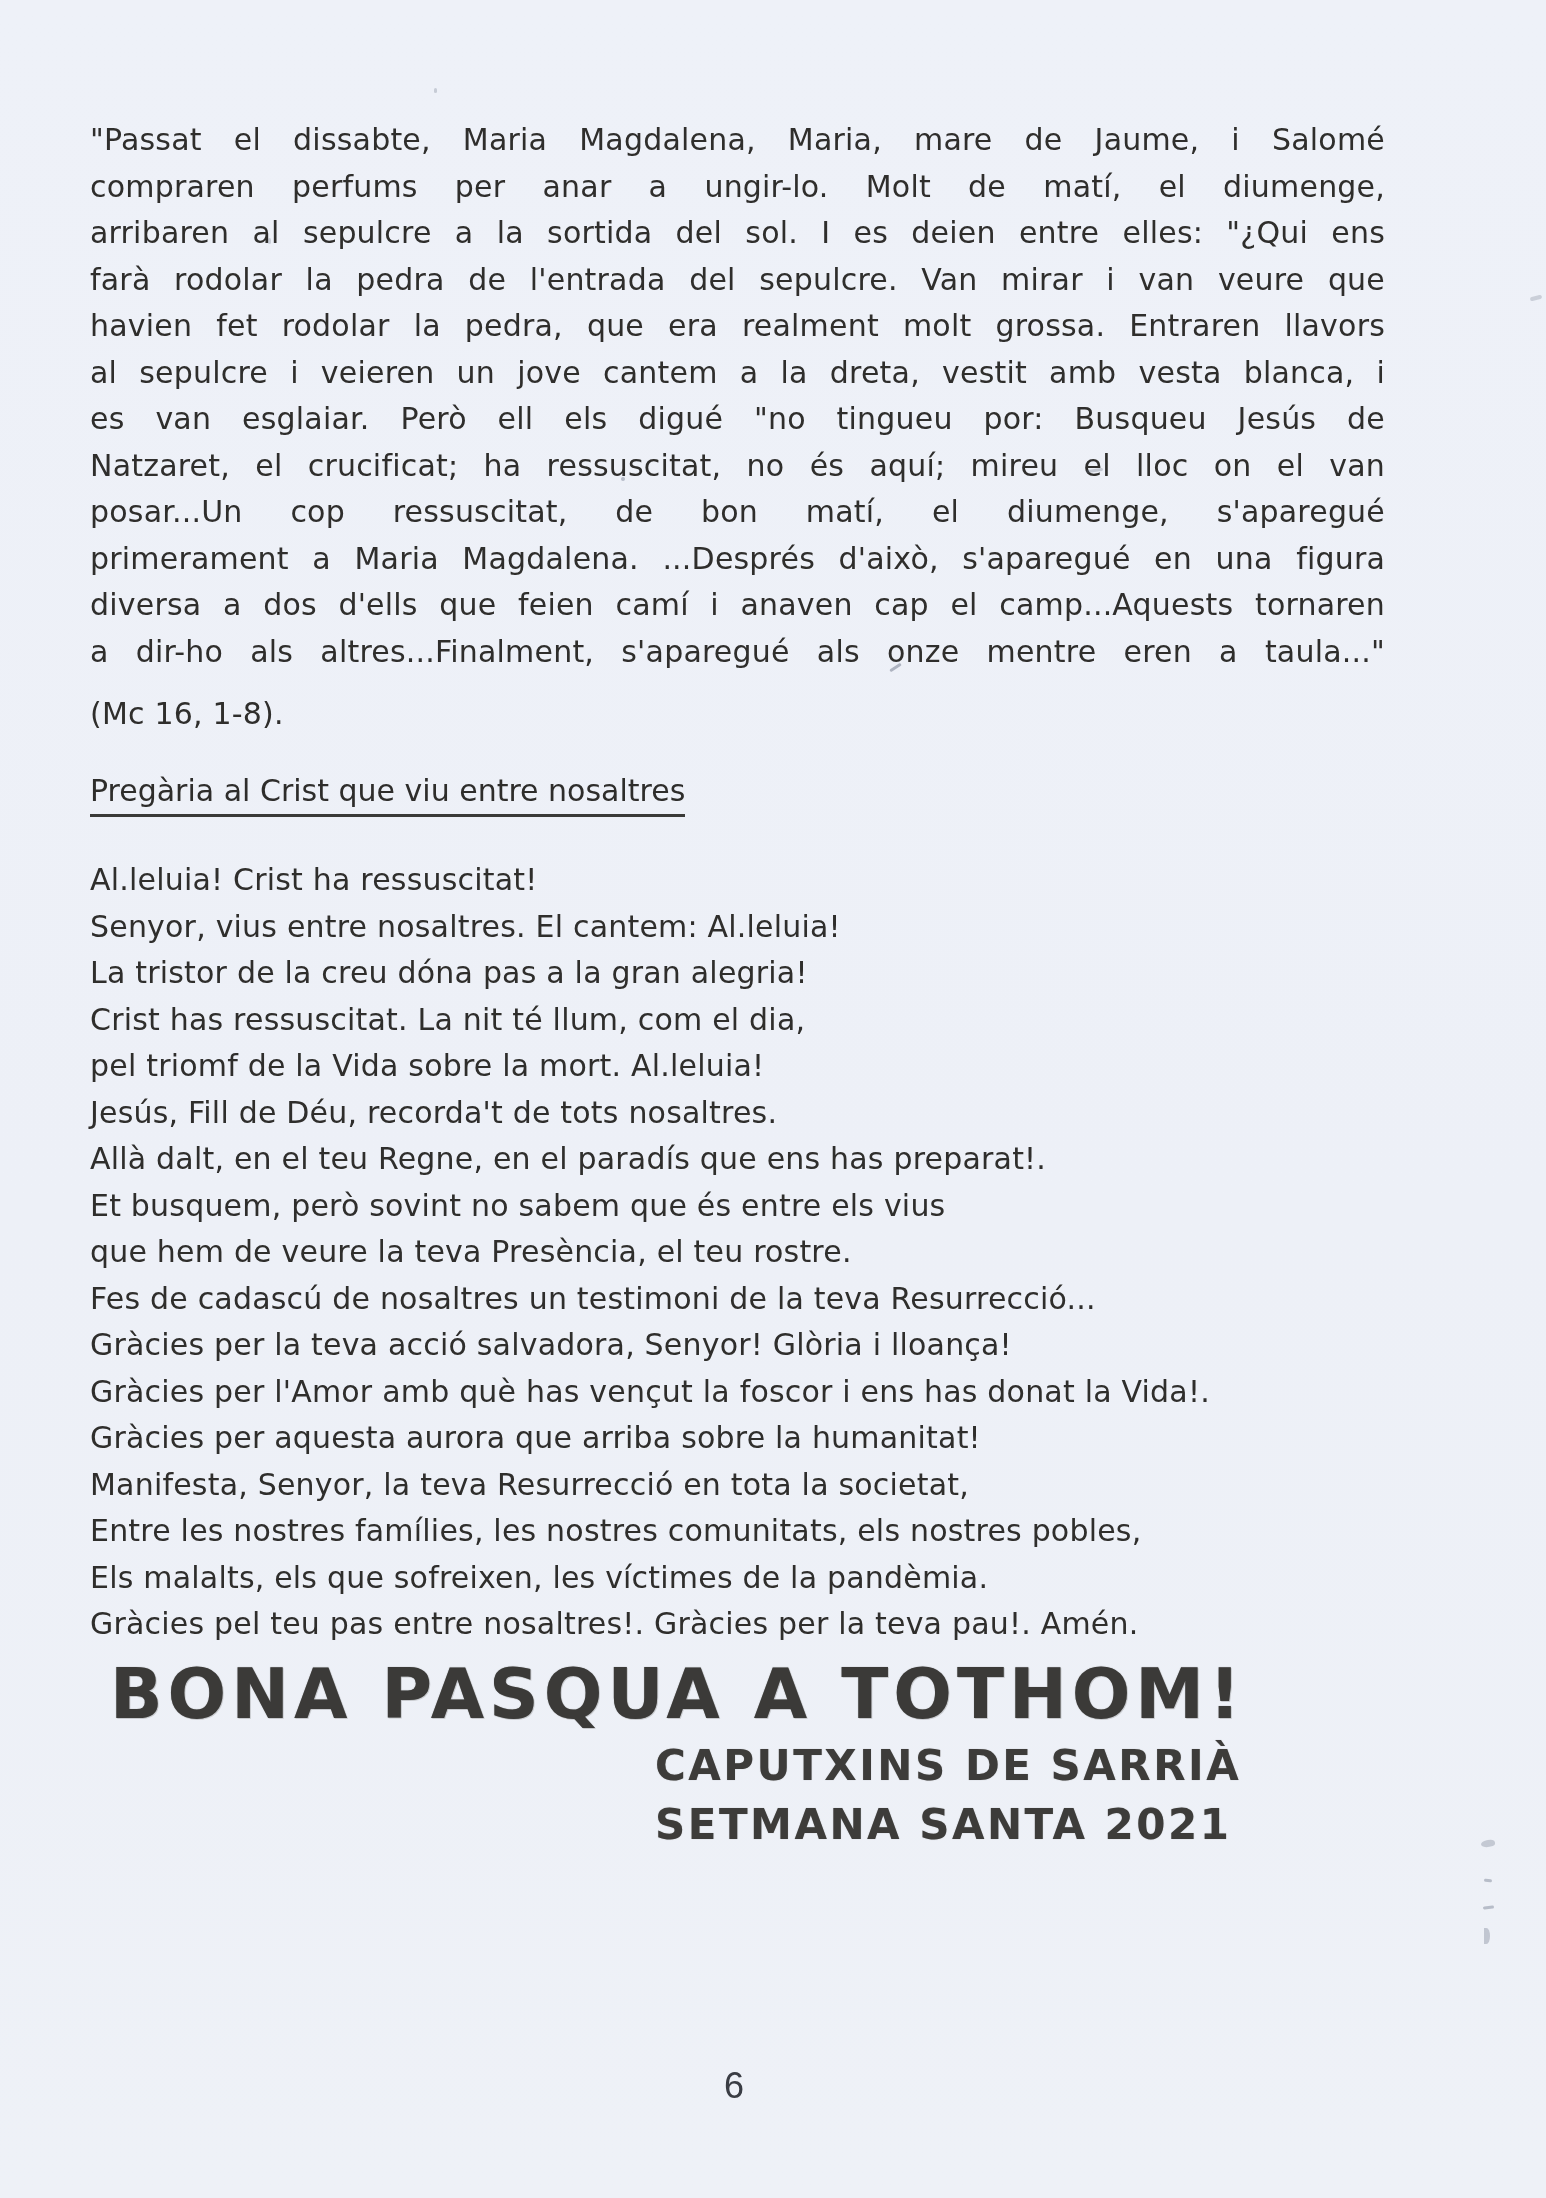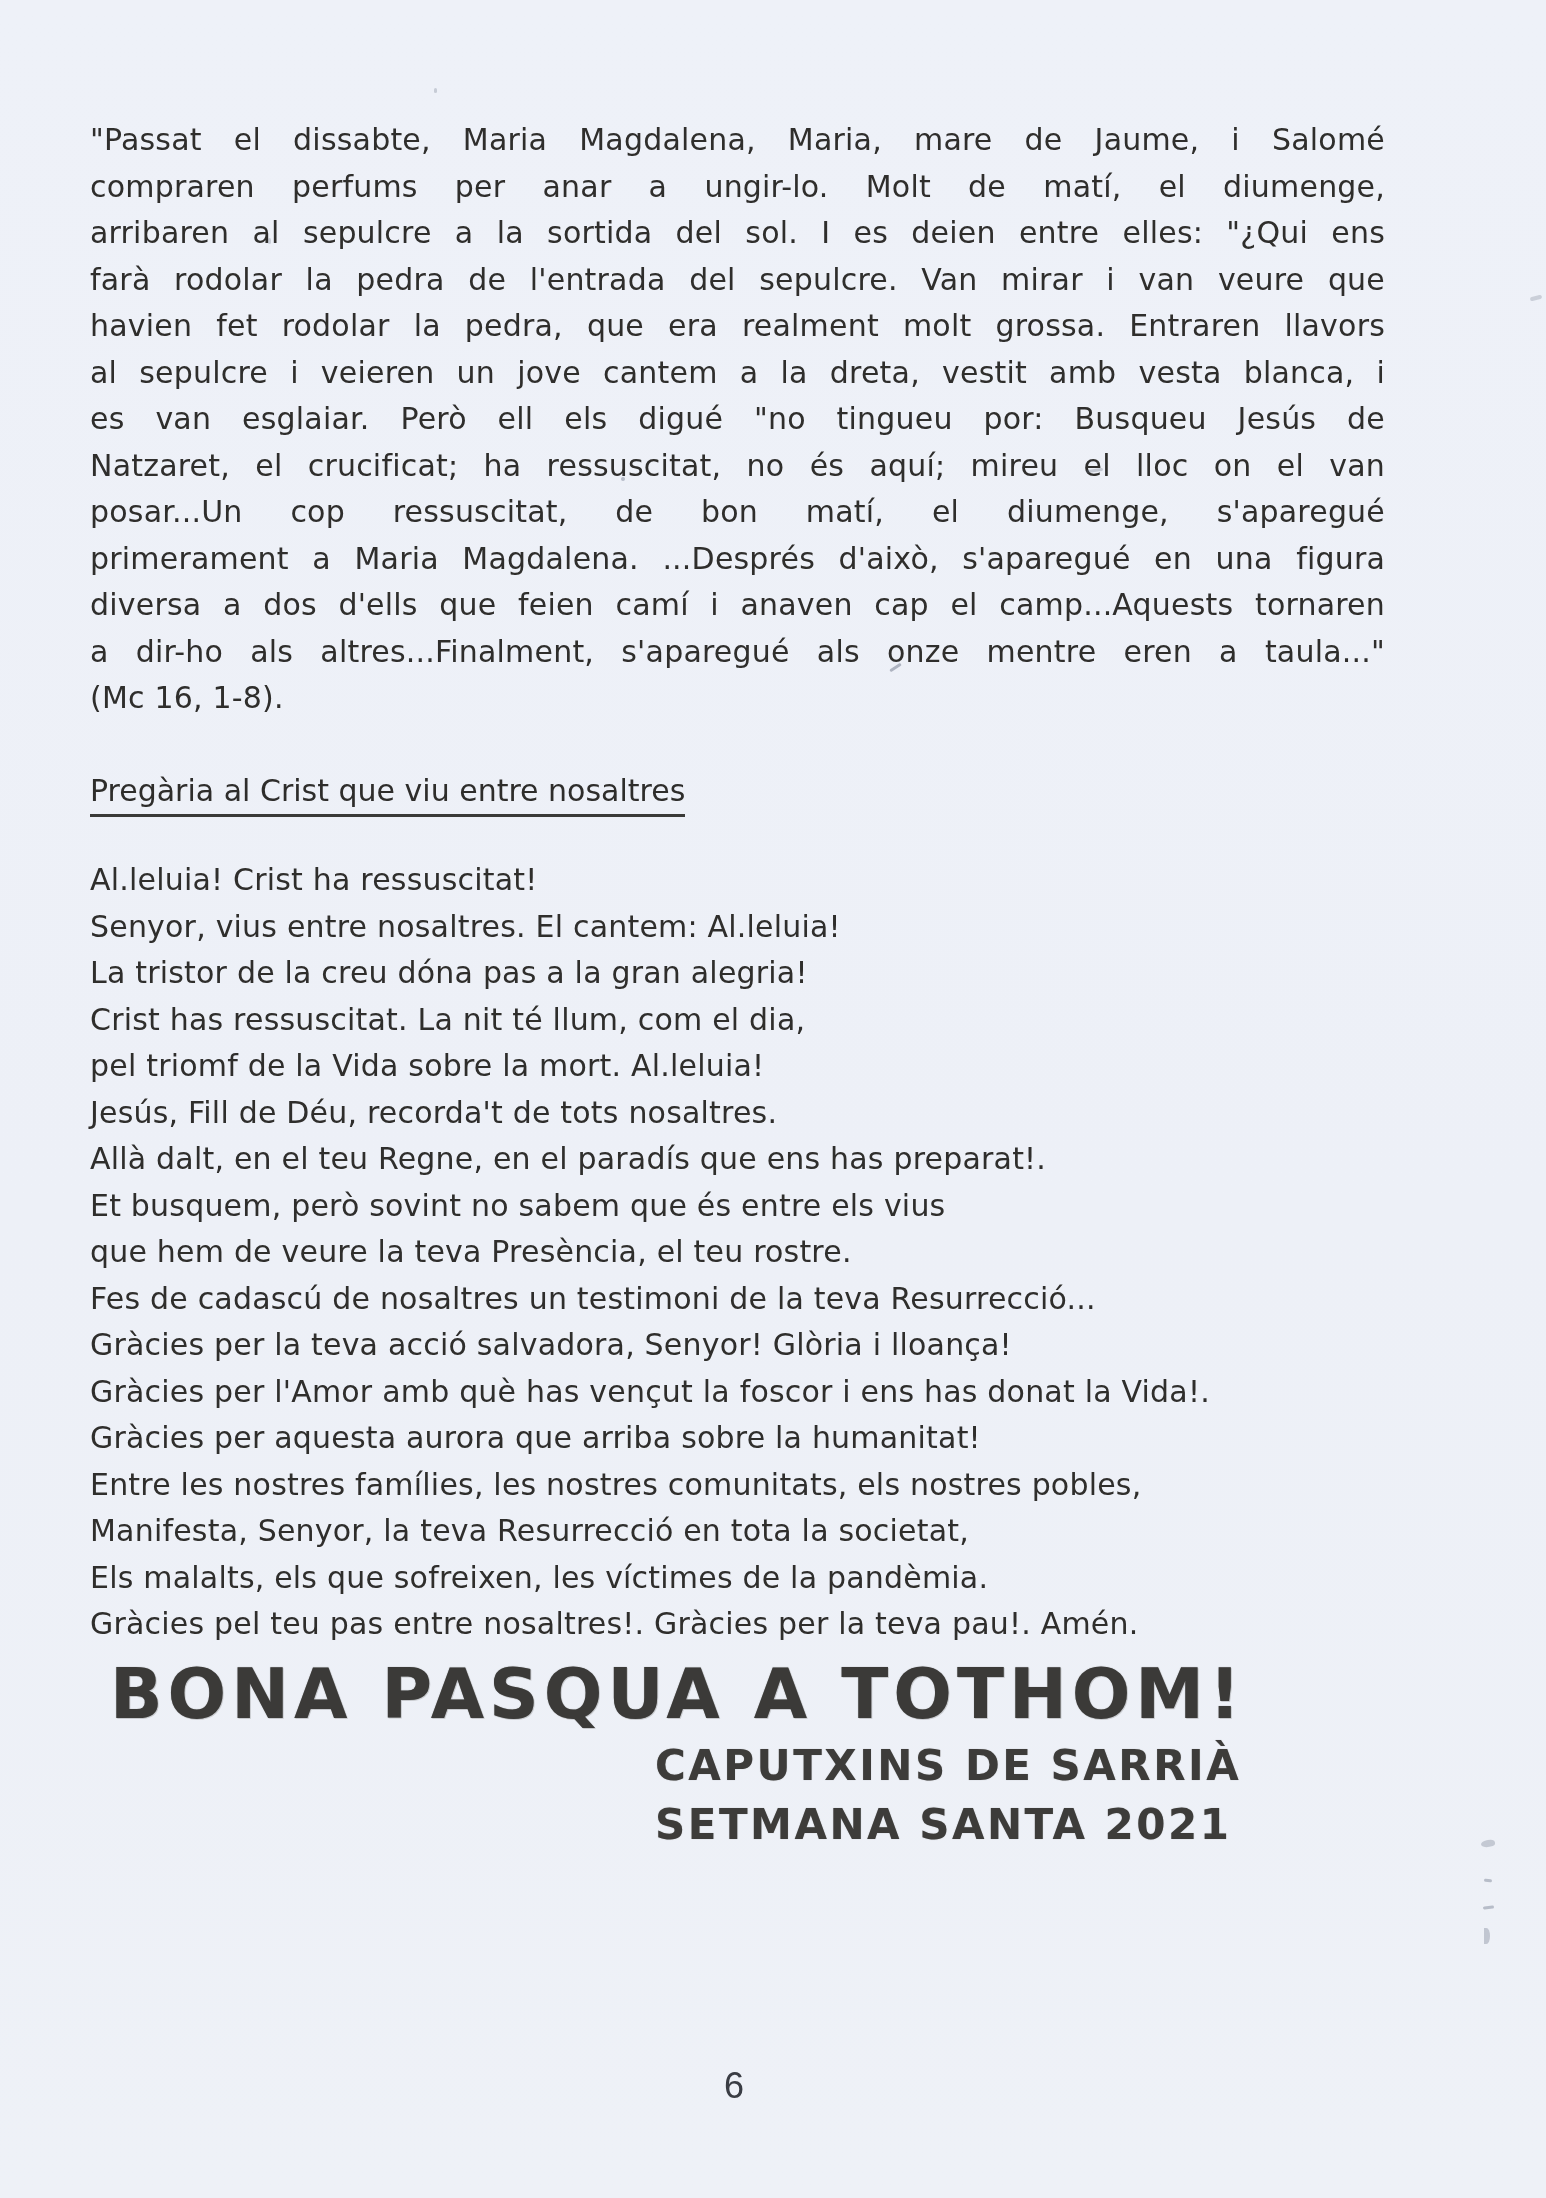--- a/index.html
+++ b/index.html
@@ -12,21 +12,21 @@
     overflow:hidden;
   }
   
   .scripture{position:absolute;left:90px;top:117px;width:1295px;}
   .jline{
     font-size:30px;line-height:46.5px;height:46.5px;
     text-align:justify;text-align-last:justify;
     letter-spacing:.2px;white-space:normal;overflow:hidden;
     color:#2f2e2c;
   }
-  .jline.last{text-align:center;text-align-last:left;}
+  .jline.last{text-align:center;text-align-last:left;margin-top:16px;}
   
   .prayer-heading{
     position:absolute;left:90px;top:767px;margin:0;
     font-size:30px;font-weight:normal;line-height:47px;
   }
   .prayer-heading .u{
     display:inline-block;border-bottom:3px solid #3a3a38;
   }
   
   .prayer{position:absolute;left:90px;top:857px;width:1420px;}
@@ -100,22 +100,22 @@
     <div class="pline">Crist has ressuscitat. La nit té llum, com el dia,</div>
     <div class="pline">pel triomf de la Vida sobre la mort. Al.leluia!</div>
     <div class="pline">Jesús, Fill de Déu, recorda't de tots nosaltres.</div>
     <div class="pline">Allà dalt, en el teu Regne, en el paradís que ens has preparat!.</div>
     <div class="pline">Et busquem, però sovint no sabem que és entre els vius</div>
     <div class="pline">que hem de veure la teva Presència, el teu rostre.</div>
     <div class="pline">Fes de cadascú de nosaltres un testimoni de la teva Resurrecció...</div>
     <div class="pline">Gràcies per la teva acció salvadora, Senyor! Glòria i lloança!</div>
     <div class="pline">Gràcies per l'Amor amb què has vençut la foscor i ens has donat la Vida!.</div>
     <div class="pline">Gràcies per aquesta aurora que arriba sobre la humanitat!</div>
+    <div class="pline">Manifesta, Senyor, la teva Resurrecció en tota la societat,</div>
     <div class="pline">Entre les nostres famílies, les nostres comunitats, els nostres pobles,</div>
-    <div class="pline">Manifesta, Senyor, la teva Resurrecció en tota la societat,</div>
     <div class="pline">Els malalts, els que sofreixen, les víctimes de la pandèmia.</div>
     <div class="pline">Gràcies pel teu pas entre nosaltres!. Gràcies per la teva pau!. Amén.</div>
   </section>
 
   <div class="headline">BONA PASQUA A TOTHOM!</div>
 
   <div class="signature">
     <div class="sig-line">CAPUTXINS DE SARRIÀ</div>
     <div class="sig-line">SETMANA SANTA 2021</div>
   </div>

